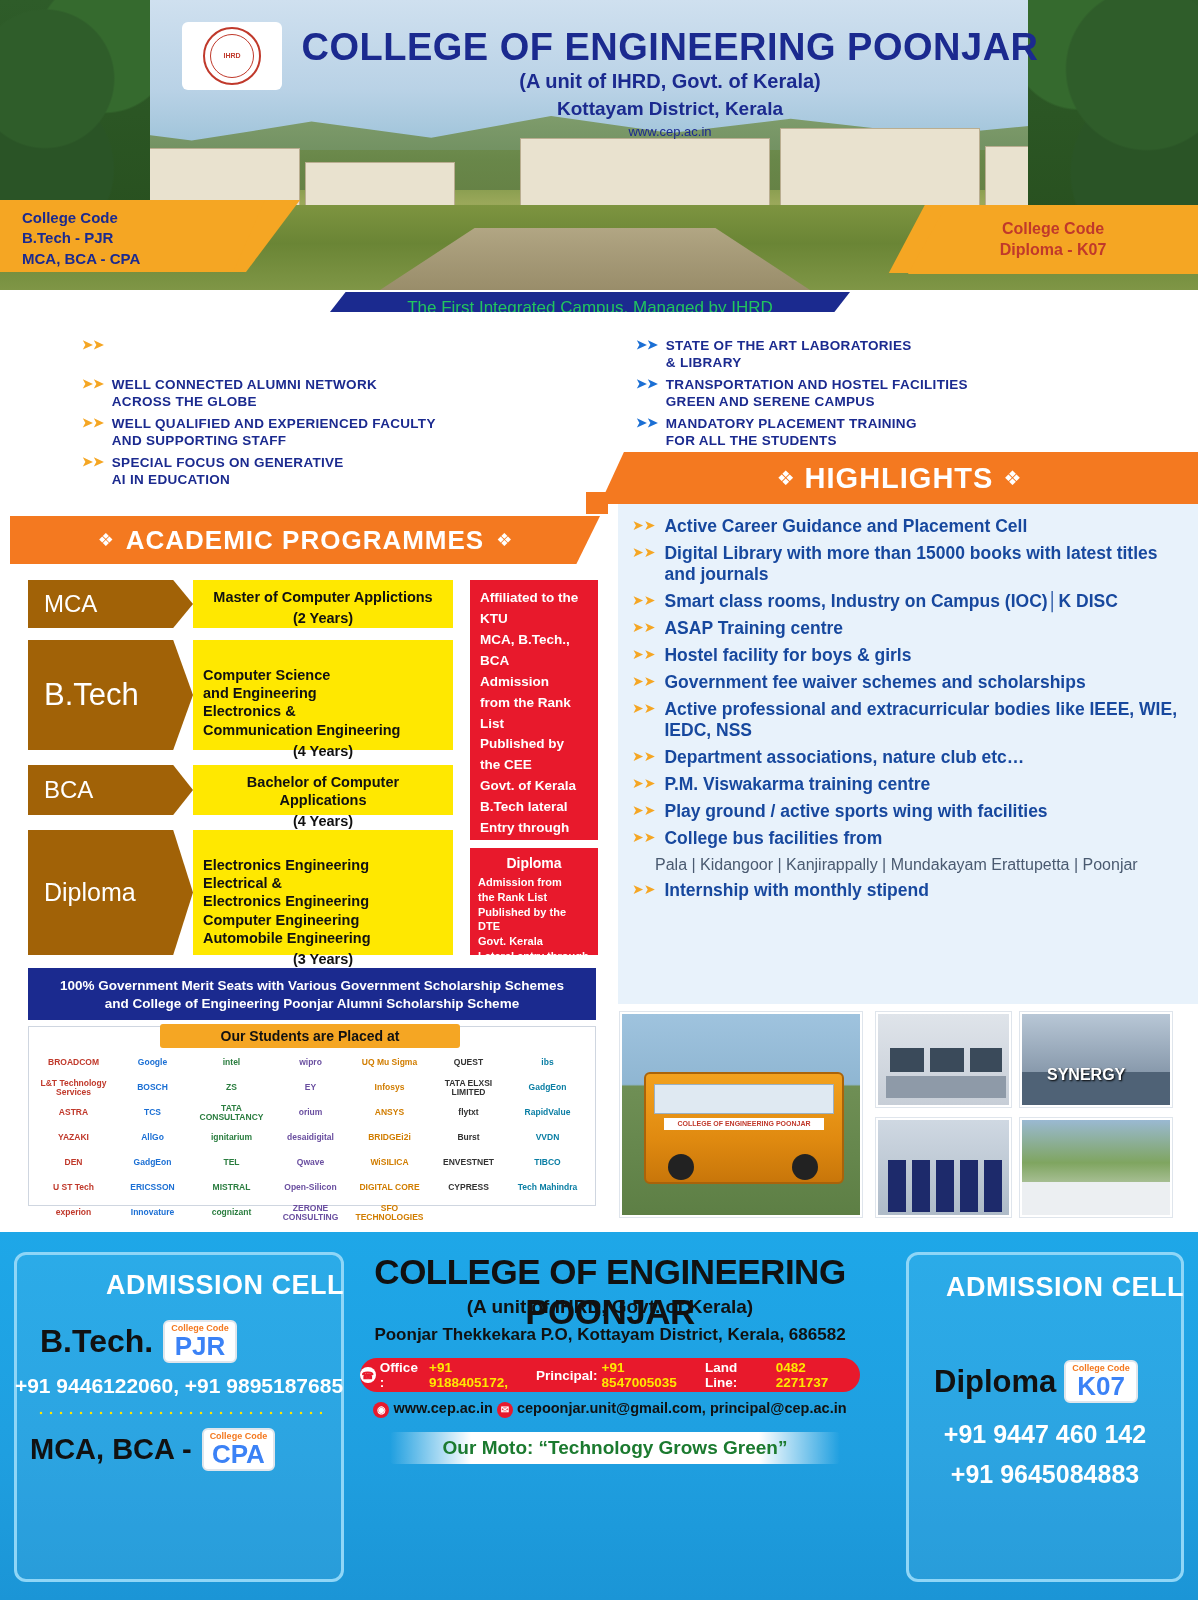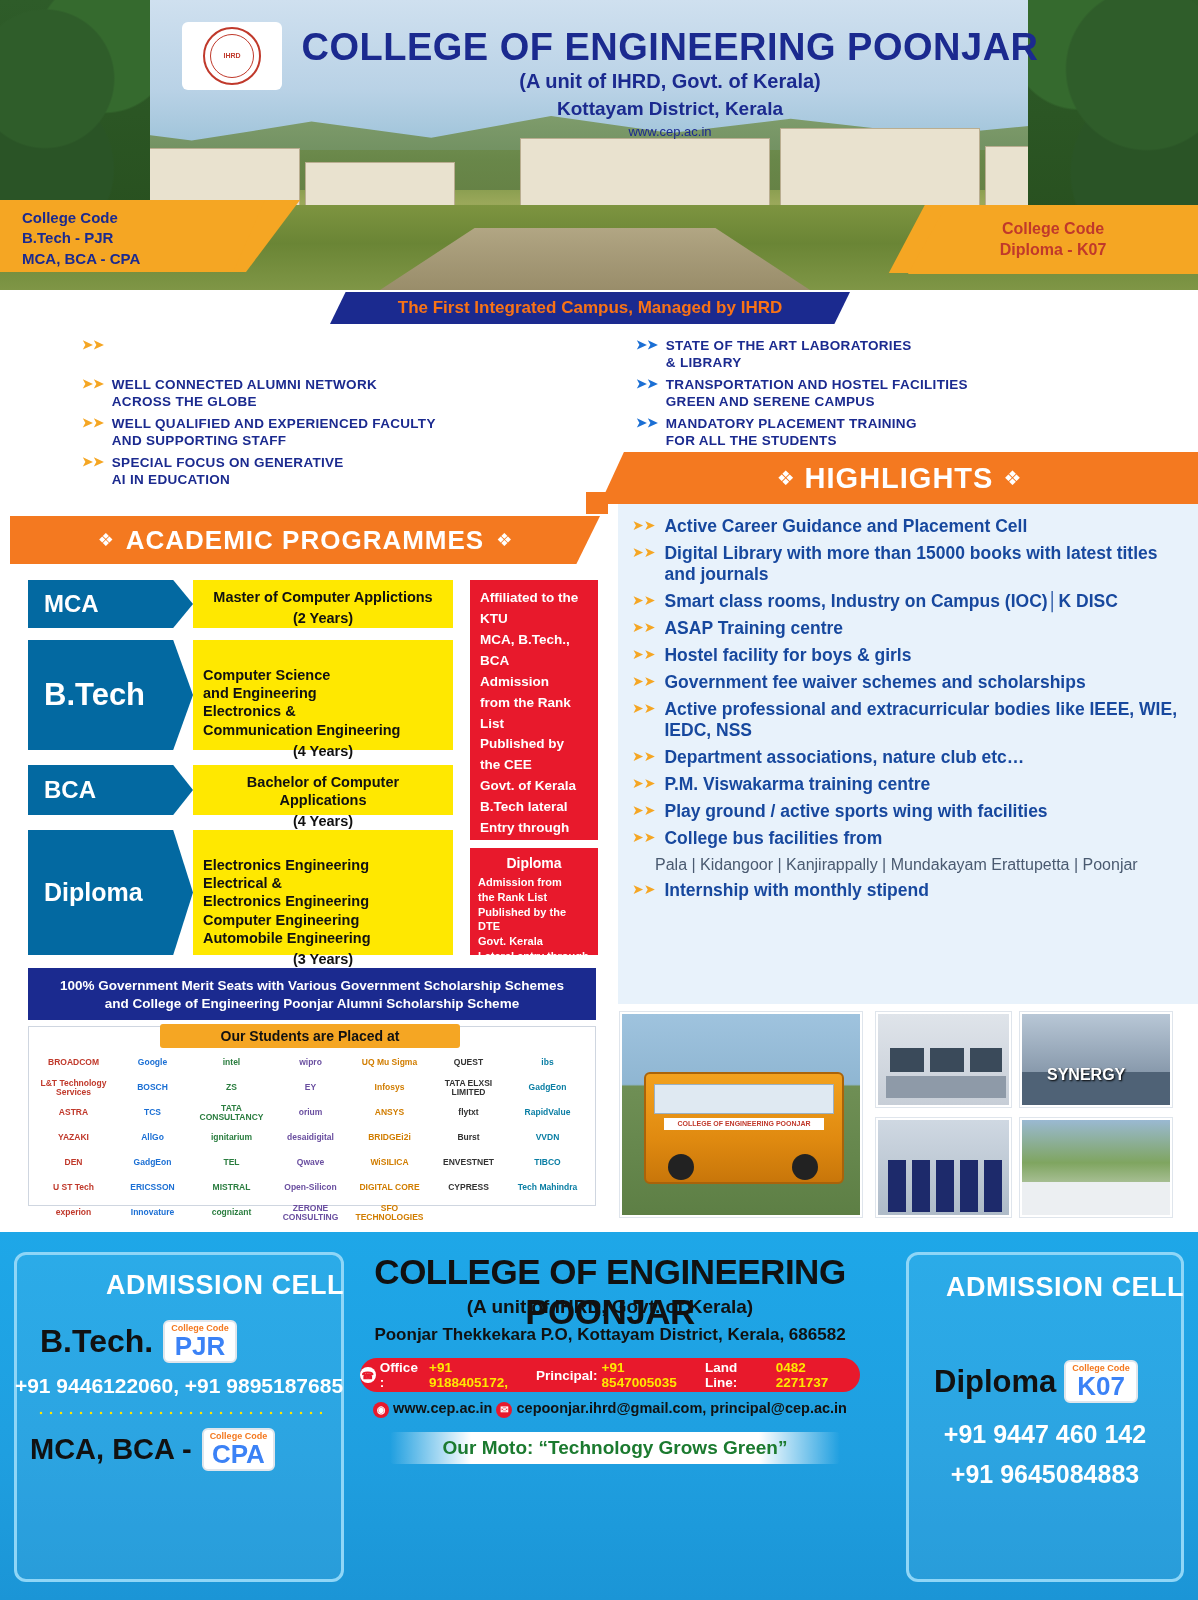--- a/index.html
+++ b/index.html
@@ -98,22 +98,22 @@
   .yellow-band {
     position:absolute; top:200px; left:120px; width:900px; height:72px;
     background:#f5a623; clip-path: polygon(0 0, 20% 0, 14% 100%, 0 100%);
   }
   .yellow-band2 {
     position:absolute; top:205px; left:860px; width:360px; height:68px;
     background:#f5a623; clip-path: polygon(18% 0, 100% 0, 100% 100%, 8% 100%);
   }
 
   .tagline {
-    position:absolute; top:292px; left:330px; width:520px; height:32px;
-    background:#1b2a8f; color:#f97316; font-size:17px; font-weight:bold;
+    position:absolute; top:292px; left:330px; width:520px; height:20px;
+    background:#1b2a8f; color:#22c55e; font-size:17px; font-weight:normal;
     text-align:center; line-height:32px;
     clip-path: polygon(3% 0, 100% 0, 97% 100%, 0 100%);
   }
 
   
   .features { position:absolute; top:332px; left:0; width:1198px; height:125px; }
   .feat { position:absolute; display:flex; gap:8px; }
   .feat .ar { color:#f5a623; font-size:13px; line-height:1.1; font-weight:bold; }
   .feat .tx { color:#1b2a8f; font-size:13.5px; font-weight:bold; line-height:1.25; letter-spacing:.3px; }
   .feat.blue .ar { color:#1b6fd4; }
@@ -143,21 +143,21 @@
     position:absolute; top:516px; left:10px; width:590px; height:48px;
     background:#f47920; color:#fff;
     clip-path: polygon(0 0, 100% 0, 96% 100%, 0 100%);
     display:flex; align-items:center; justify-content:center; gap:12px;
   }
   .ap-header .t { font-size:26px; font-weight:bold; letter-spacing:1px; }
   .ap-header .orn { font-size:18px; }
 
   .prog-row { position:absolute; left:28px; }
   .prog-tag {
-    background:#0369a1; color:#fff; font-weight:bold;
+    background:#a16207; color:#fff; font-weight:normal;
     display:flex; align-items:center; padding-left:16px;
     clip-path: polygon(0 0, 88% 0, 100% 50%, 88% 100%, 0 100%);
   }
   .prog-desc { background:#ffe800; color:#111; padding:8px 10px; font-size:14.5px; font-weight:bold; line-height:1.25; }
   .prog-desc .yrs { display:block; text-align:center; margin-top:3px; }
 
   .red-box {
     position:absolute; background:#e8192c; color:#fff; padding:8px 10px;
     font-size:13.5px; font-weight:bold; line-height:1.55;
   }
@@ -579,21 +579,21 @@
       <span class="lab">Principal:</span>
       <span class="num">+91 8547005035</span>
       <span class="lab">Land Line:</span>
       <span class="num">0482 2271737</span>
     </div>
 
     <div class="ft-web" style="top:168px;">
       <span class="badge-icon" style="background:#e8192c; color:#fff;">◉</span>
       <span>www.cep.ac.in</span>
       <span class="badge-icon" style="background:#e8192c; color:#fff;">✉</span>
-      <span>cepoonjar.ihrd@gmail.com, principal@cep.ac.in</span>
+      <span>cepoonjar.unit@gmail.com, principal@cep.ac.in</span>
     </div>
 
     <div class="ft-moto" style="top:200px;">Our Moto: “Technology Grows Green”</div>
 
     <div class="adm-card" style="top:20px; left:906px; width:278px; height:330px;"></div>
     <div class="adm-title" style="position:absolute; top:40px; left:906px; width:278px;">ADMISSION CELL</div>
 
     <div style="position:absolute; top:128px; left:934px; display:flex; align-items:center; gap:8px;">
       <span style="color:#111; font-size:31px; font-weight:bold;">Diploma</span>
       <span class="codechip">

